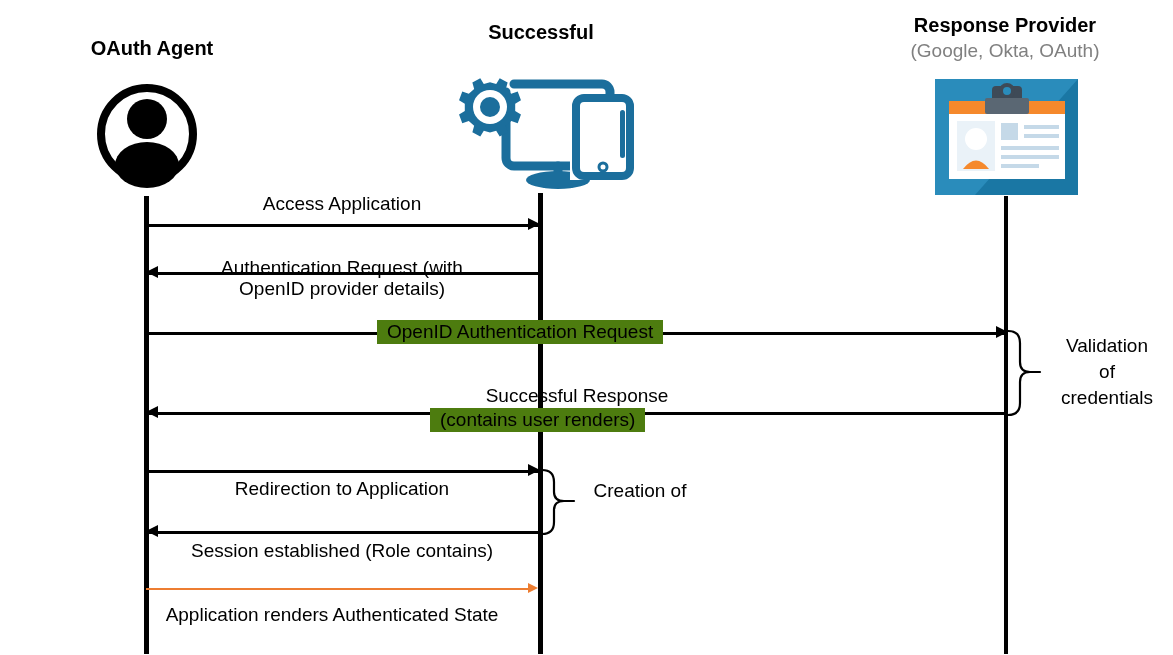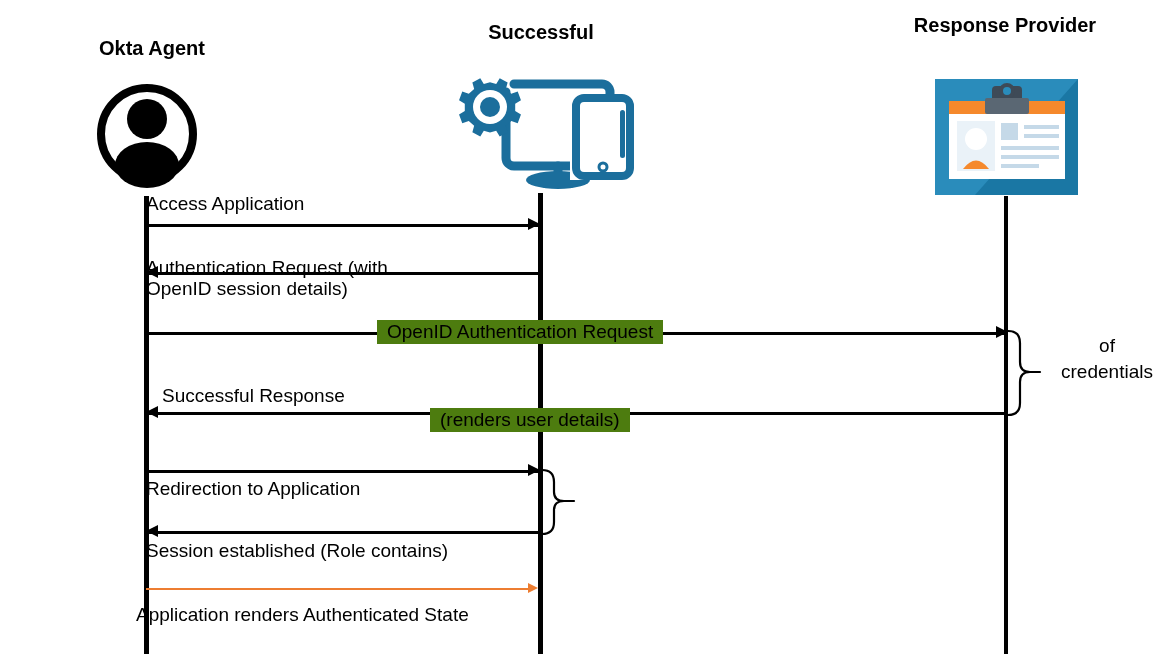--- a/index.html
+++ b/index.html
@@ -70,21 +70,21 @@
   }
   .arrowhead.right.orange {
     border-top: 5px solid transparent;
     border-bottom: 5px solid transparent;
     border-left: 10px solid #ED7D31;
   }
 
   
   .msg-label {
     position: absolute;
-    text-align: left;
+    text-align: center;
     font-size: 19px;
     line-height: 24px;
     color: #000000;
     white-space: nowrap;
   }
   .msg-label.inline {
     background: #4d7c0f;
     padding: 0 10px;
   }
 
@@ -95,21 +95,21 @@
     font-size: 19px;
     line-height: 26px;
     color: #000000;
   }
 </style>
 </head>
 <body>
 
 <div id="canvas">
 
-  <div class="participant-title" style="left:52px; top:36px; width:200px;">Okta Agent</div>
+  <div class="participant-title" style="left:52px; top:36px; width:200px;">OAuth Agent</div>
 
   <div class="abs" style="left:96px; top:77px; width:112px; height:115px;">
     <svg width="112" height="115" viewBox="0 0 112 115" xmlns="http://www.w3.org/2000/svg">
       <circle cx="51" cy="57" r="46" fill="none" stroke="#000000" stroke-width="8"></circle>
       <circle cx="51" cy="42" r="20" fill="#000000"></circle>
       <ellipse cx="51" cy="88" rx="32" ry="23" fill="#000000"></ellipse>
     </svg>
   </div>
 
   <div class="lifeline" style="left:144px; top:196px; width:5px; height:458px;"></div>
@@ -139,20 +139,21 @@
         <rect x="124" y="32" width="54" height="78" rx="8"></rect>
       </g>
       <rect x="168" y="44" width="5" height="48" rx="2.5" fill="#1B6E9C"></rect>
       <circle cx="151" cy="101" r="4" fill="none" stroke="#1B6E9C" stroke-width="3"></circle>
     </svg>
   </div>
 
   <div class="lifeline" style="left:538px; top:193px; width:5px; height:461px;"></div>
 
   <div class="participant-title" style="left:885px; top:13px; width:240px;">Response Provider</div>
+  <div class="participant-subtitle" style="left:885px; top:39px; width:240px;">(Google, Okta, OAuth)</div>
 
   <div class="abs" style="left:935px; top:79px; width:143px; height:116px;">
     <svg width="143" height="116" viewBox="0 0 143 116" xmlns="http://www.w3.org/2000/svg">
       <rect x="0" y="0" width="143" height="116" fill="#2A8CBB"></rect>
       <path d="M143 0 L143 116 L40 116 Z" fill="#1873A0" opacity="0.85"></path>
 
       <rect x="57" y="7" width="30" height="18" rx="4" fill="#3E4A57"></rect>
       <circle cx="72" cy="12" r="6" fill="#2A8CBB" stroke="#3E4A57" stroke-width="4"></circle>
 
       <rect x="14" y="22" width="116" height="13" fill="#F5892C"></rect>
@@ -175,56 +176,58 @@
 
   <div class="lifeline" style="left:1004px; top:196px; width:4px; height:458px;"></div>
 
   <div class="msg-label" style="left:146px; top:192px; width:392px;">Access Application</div>
   <div class="msg-line" style="left:146px; top:224px; width:392px;"></div>
   <div class="arrowhead right" style="left:528px; top:218px;"></div>
 
   <div class="msg-label" style="left:146px; top:256px; width:392px;">Authentication Request (with</div>
   <div class="msg-line" style="left:146px; top:272px; width:392px;"></div>
   <div class="arrowhead left" style="left:146px; top:266px;"></div>
-  <div class="msg-label" style="left:146px; top:277px; width:392px;">OpenID session details)</div>
+  <div class="msg-label" style="left:146px; top:277px; width:392px;">OpenID provider details)</div>
 
   <div class="msg-line" style="left:146px; top:332px; width:862px;"></div>
   <div class="arrowhead right" style="left:996px; top:326px;"></div>
   <div class="msg-label inline" style="left:377px; top:320px; width:auto;">OpenID Authentication Request</div>
 
-  <div class="msg-label" style="left:162px; top:384px; width:862px;">Successful Response</div>
+  <div class="msg-label" style="left:146px; top:384px; width:862px;">Successful Response</div>
   <div class="msg-line" style="left:146px; top:412px; width:862px;"></div>
   <div class="arrowhead left" style="left:146px; top:406px;"></div>
-  <div class="msg-label inline" style="left:430px; top:408px; width:auto;">(renders user details)</div>
+  <div class="msg-label inline" style="left:430px; top:408px; width:auto;">(contains user renders)</div>
 
   <div class="msg-line" style="left:146px; top:470px; width:392px;"></div>
   <div class="arrowhead right" style="left:528px; top:464px;"></div>
   <div class="msg-label" style="left:146px; top:477px; width:392px;">Redirection to Application</div>
 
   <div class="msg-line" style="left:146px; top:531px; width:392px;"></div>
   <div class="arrowhead left" style="left:146px; top:525px;"></div>
   <div class="msg-label" style="left:146px; top:539px; width:392px;">Session established (Role contains)</div>
 
   <div class="msg-line orange" style="left:146px; top:588px; width:386px;"></div>
   <div class="arrowhead right orange" style="left:528px; top:583px;"></div>
   <div class="msg-label" style="left:136px; top:603px; width:392px;">Application renders Authenticated State</div>
 
   <div class="abs" style="left:1006px; top:328px; width:36px; height:90px;">
     <svg width="36" height="90" viewBox="0 0 36 90" xmlns="http://www.w3.org/2000/svg">
       <path d="M2 3 q12 0 12 12 V34 q0 10 10 10 q-10 0 -10 10 V75 q0 12 -12 12" fill="none" stroke="#000000" stroke-width="2.2" stroke-linecap="round"></path>
       <path d="M24 44 H34" fill="none" stroke="#000000" stroke-width="2.2" stroke-linecap="round"></path>
     </svg>
   </div>
   <div class="note-label" style="left:1043px; top:333px; width:128px;">
+    <div>Validation</div>
     <div>of</div>
     <div>credentials</div>
   </div>
 
   <div class="abs" style="left:540px; top:467px; width:36px; height:70px;">
     <svg width="36" height="70" viewBox="0 0 36 70" xmlns="http://www.w3.org/2000/svg">
       <path d="M2 3 q12 0 12 12 V25 q0 9 10 9 q-10 0 -10 9 V55 q0 12 -12 12" fill="none" stroke="#000000" stroke-width="2.2" stroke-linecap="round"></path>
       <path d="M24 34 H34" fill="none" stroke="#000000" stroke-width="2.2" stroke-linecap="round"></path>
     </svg>
   </div>
   <div class="note-label" style="left:576px; top:478px; width:128px;">
+    <div>Creation of</div>
   </div>
 
 </div>
 
 </body></html>

